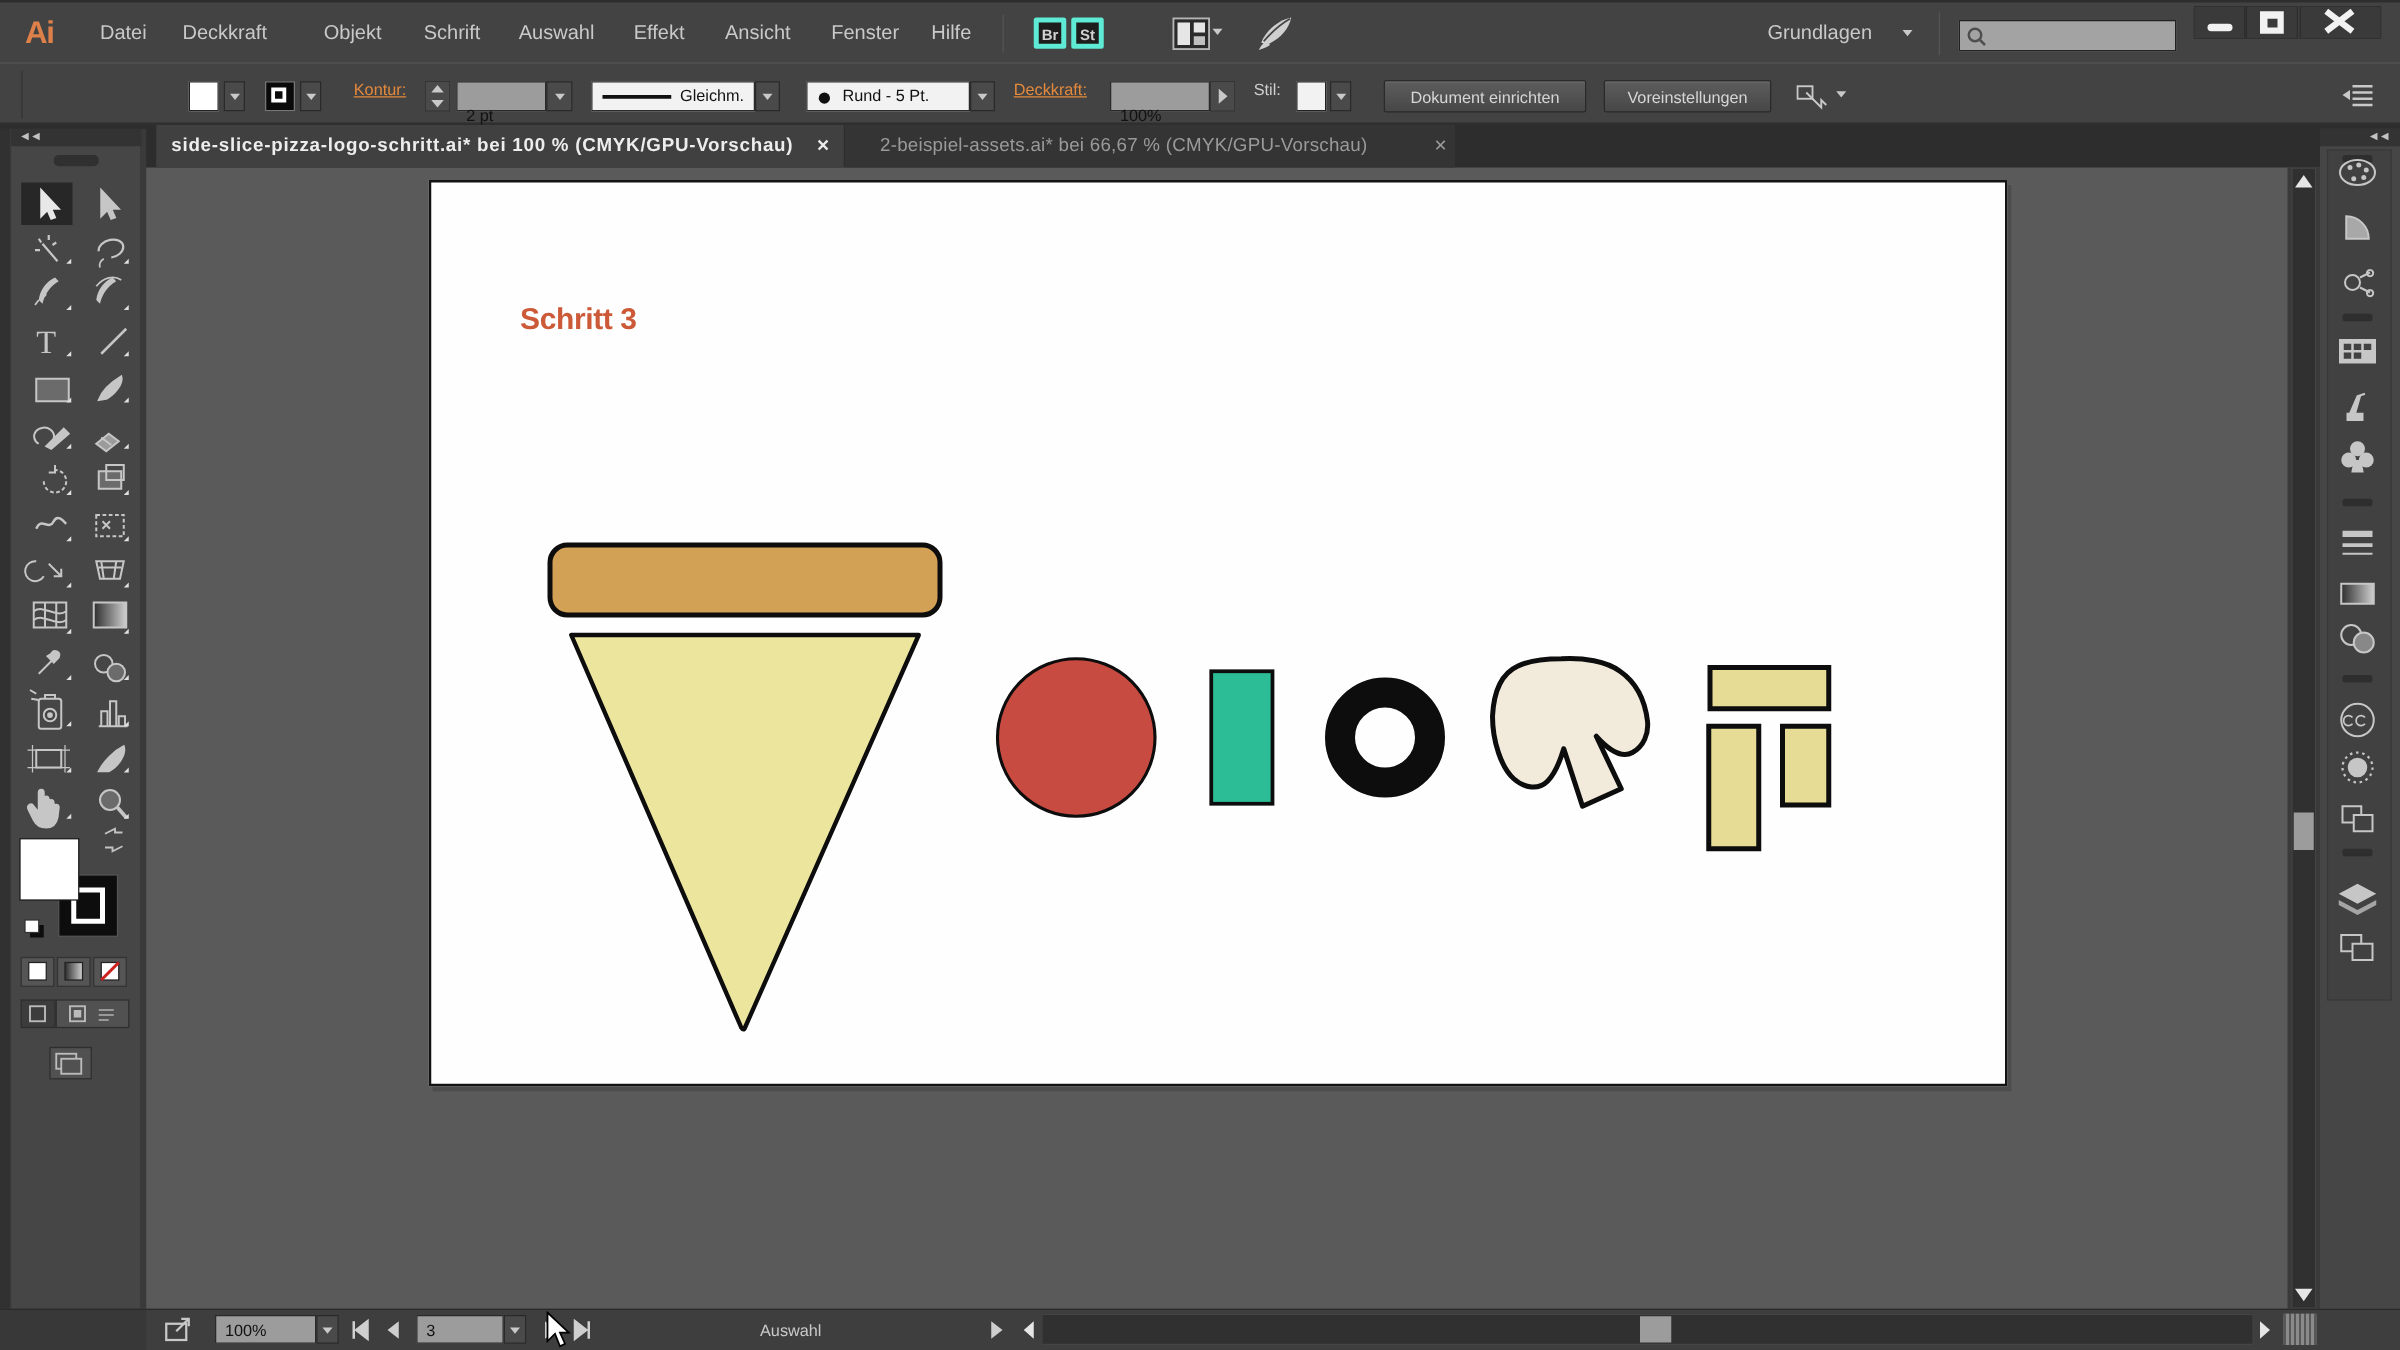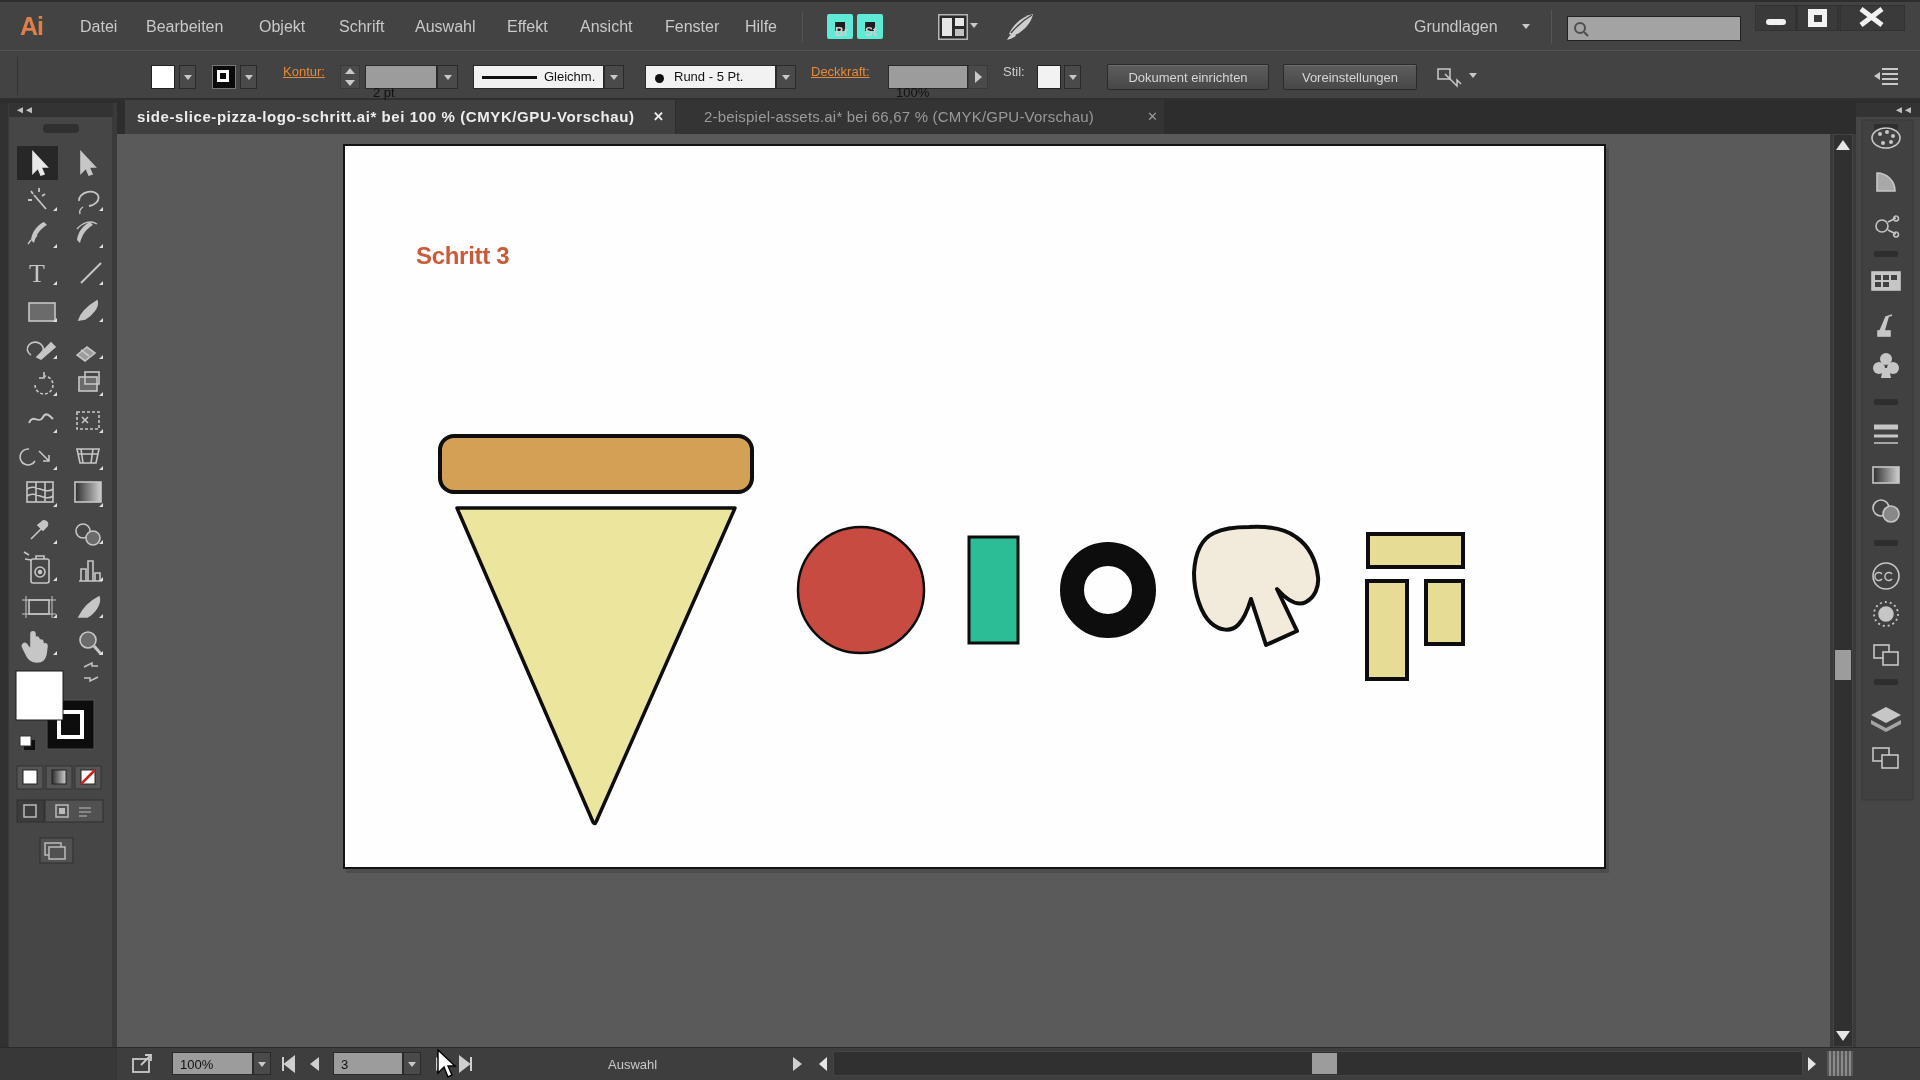--- a/index.html
+++ b/index.html
@@ -5,21 +5,21 @@
   * { margin:0; padding:0; box-sizing:border-box; }
   html,body { width:1920px; height:1080px; overflow:hidden; background:#5a5a5a;
     font-family:"Liberation Sans", sans-serif; filter:opacity(0.999); -webkit-font-smoothing:antialiased; }
   .abs { position:absolute; }
   #menubar { position:absolute; left:0; top:0; width:1920px; height:50px;
     background:#434343; border-top:2px solid #2e2e2e; }
   .ailogo { position:absolute; left:20px; top:10px; font-size:25px; font-weight:bold;
     letter-spacing:-1px; color:#dd8049; }
   .menu { position:absolute; top:16px; font-size:16px; color:#c9c9c9; }
   .boxbtn { position:absolute; top:12px; width:26px; height:25px; background:#1d1d1d;
-    border:8px solid #5eead4; border-radius:2px; color:#d0d0d0; font-size:12px; font-weight:bold;
+    border:4px solid #5eead4; border-radius:2px; color:#d0d0d0; font-size:12px; font-weight:bold;
     text-align:center; line-height:21px; }
   .vsep { position:absolute; background:#555; width:1px; }
   #controlbar { position:absolute; left:0; top:50px; width:1920px; height:50px;
     background:#434343; border-top:1px solid #535353; border-bottom:2px solid #2f2f2f; }
   .cb-label { position:absolute; top:13px; font-size:13px; color:#cfcfcf; }
   .cb-orange { position:absolute; top:13px; font-size:13px; color:#e58a3d; text-decoration:underline; }
   .combo { position:absolute; top:14px; height:24px; background:#9c9c9c; border:1px solid #2a2a2a;
     font-size:13px; color:#111; padding:19px 0 0 7px; }
   .combowhite { position:absolute; top:14px; height:24px; background:#f2f2f2; border:1px solid #2a2a2a;
     font-size:13px; color:#111; padding:4px 0 0 7px; }
@@ -46,21 +46,21 @@
   .st-dropbtn { position:absolute; top:4px; width:18px; height:23px; background:#4a4a4a; border:1px solid #2a2a2a; }
   .st-dropbtn::after { content:""; position:absolute; left:50%; top:50%;
     margin:-2px 0 0 -4px; border:4px solid transparent; border-top:5px solid #c9c9c9; }
 </style>
 </head>
 <body>
 
 <div id="menubar">
   <div class="ailogo">Ai</div>
   <div class="menu" style="left:80px;">Datei</div>
-  <div class="menu" style="left:146px;">Bearbeiten</div>
+  <div class="menu" style="left:146px;">Deckkraft</div>
   <div class="menu" style="left:259px;">Objekt</div>
   <div class="menu" style="left:339px;">Schrift</div>
   <div class="menu" style="left:415px;">Auswahl</div>
   <div class="menu" style="left:507px;">Effekt</div>
   <div class="menu" style="left:580px;">Ansicht</div>
   <div class="menu" style="left:665px;">Fenster</div>
   <div class="menu" style="left:745px;">Hilfe</div>
   <div class="vsep" style="left:802px; top:10px; height:30px;"></div>
   <div class="boxbtn" style="left:827px;">Br</div>
   <div class="boxbtn" style="left:857px;">St</div>

